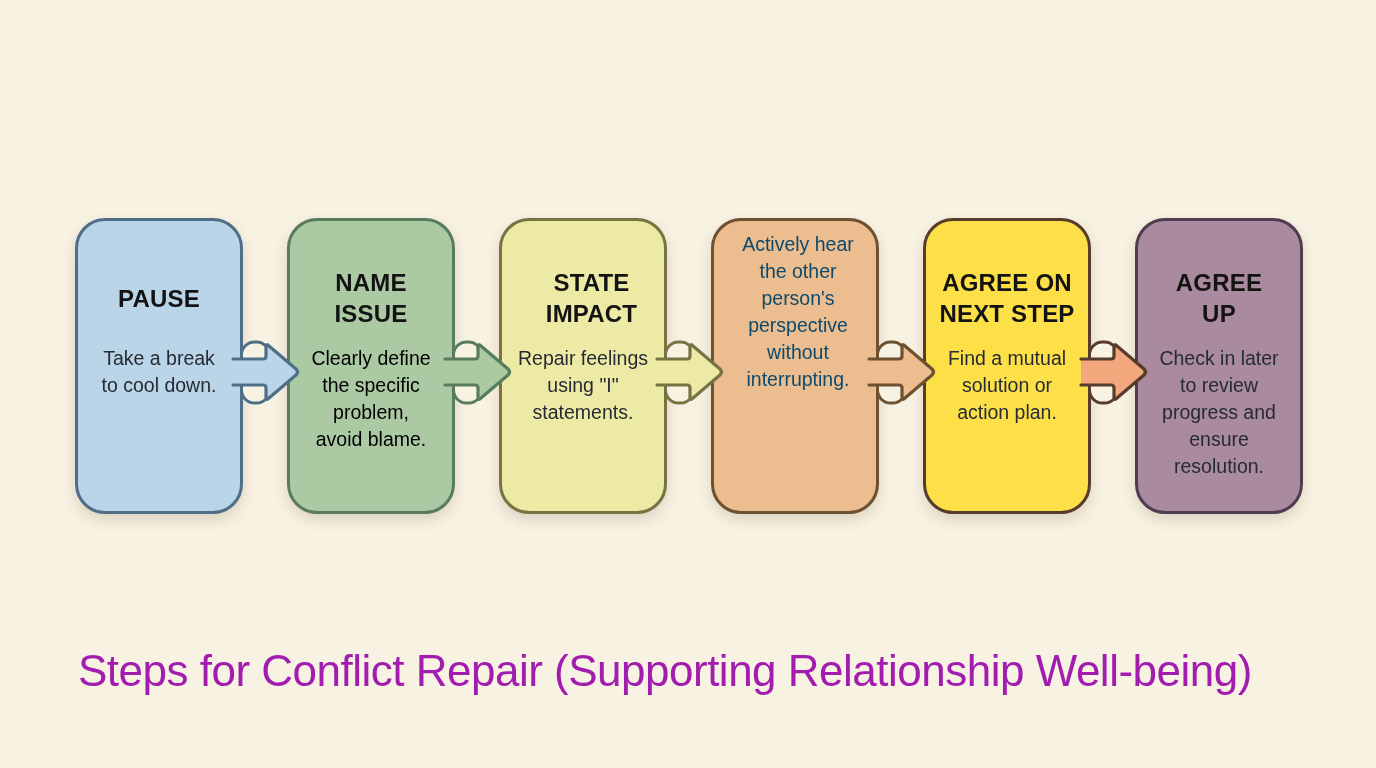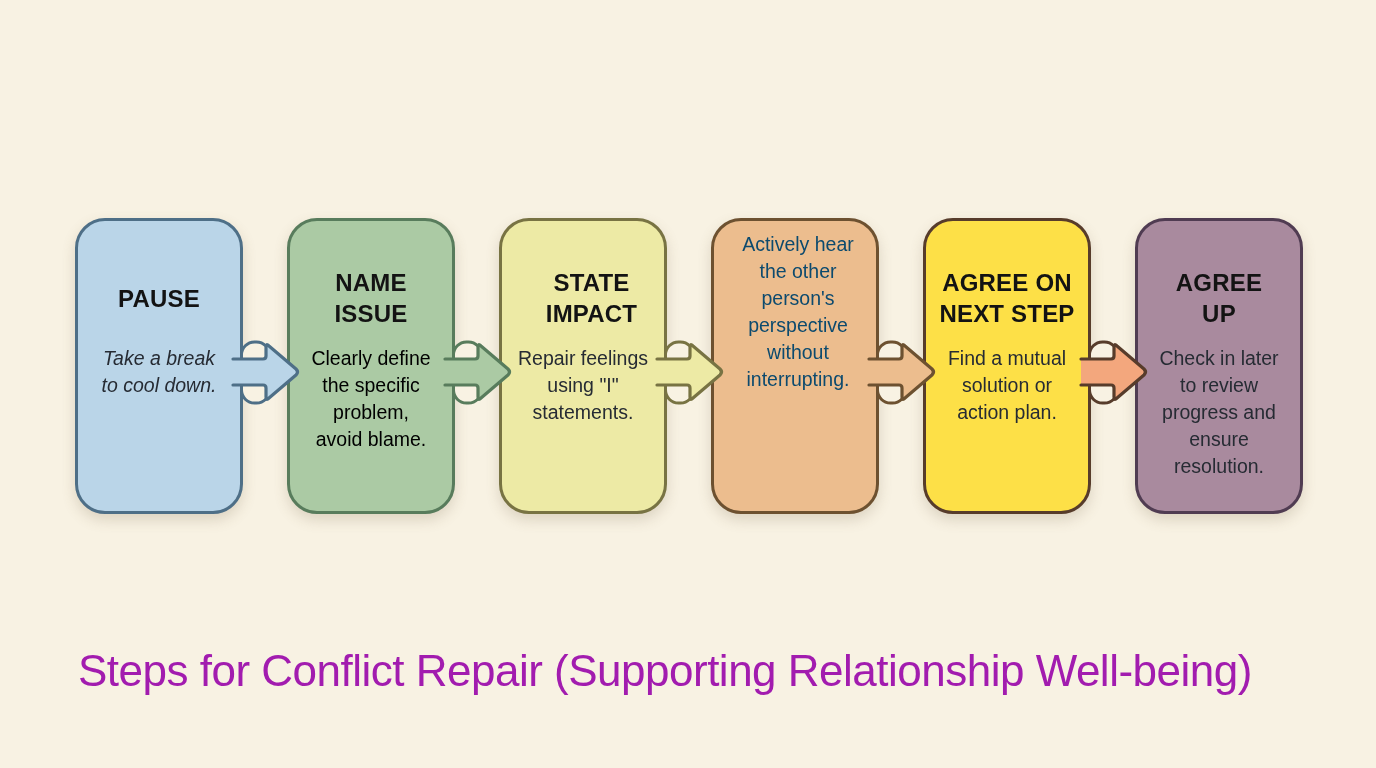--- a/index.html
+++ b/index.html
@@ -59,21 +59,21 @@
     white-space: nowrap;
   }
 </style>
 </head>
 <body style="background: rgb(248, 242, 227);">
 
 <div class="canvas">
 
   <div class="step-box" style="left: 75px; background: rgb(186, 213, 232); border-color: rgb(78, 111, 135);">
     <div class="step-title" style="color: rgb(19, 19, 19);">PAUSE</div>
-    <div class="step-desc" style="color: rgb(38, 43, 51); font-style: italic;">Take a break
+    <div class="step-desc" style="color: rgb(38, 43, 51);">Take a break
 to cool down.</div>
   </div>
 
   <div class="step-box" style="left: 287px; background: rgb(171, 202, 164); border-color: rgb(88, 124, 92);">
     <div class="step-title" style="color: rgb(19, 19, 19);">NAME
 ISSUE</div>
     <div class="step-desc" style="color: #000000;">Clearly define
 the specific
 problem,
 avoid blame.</div>

